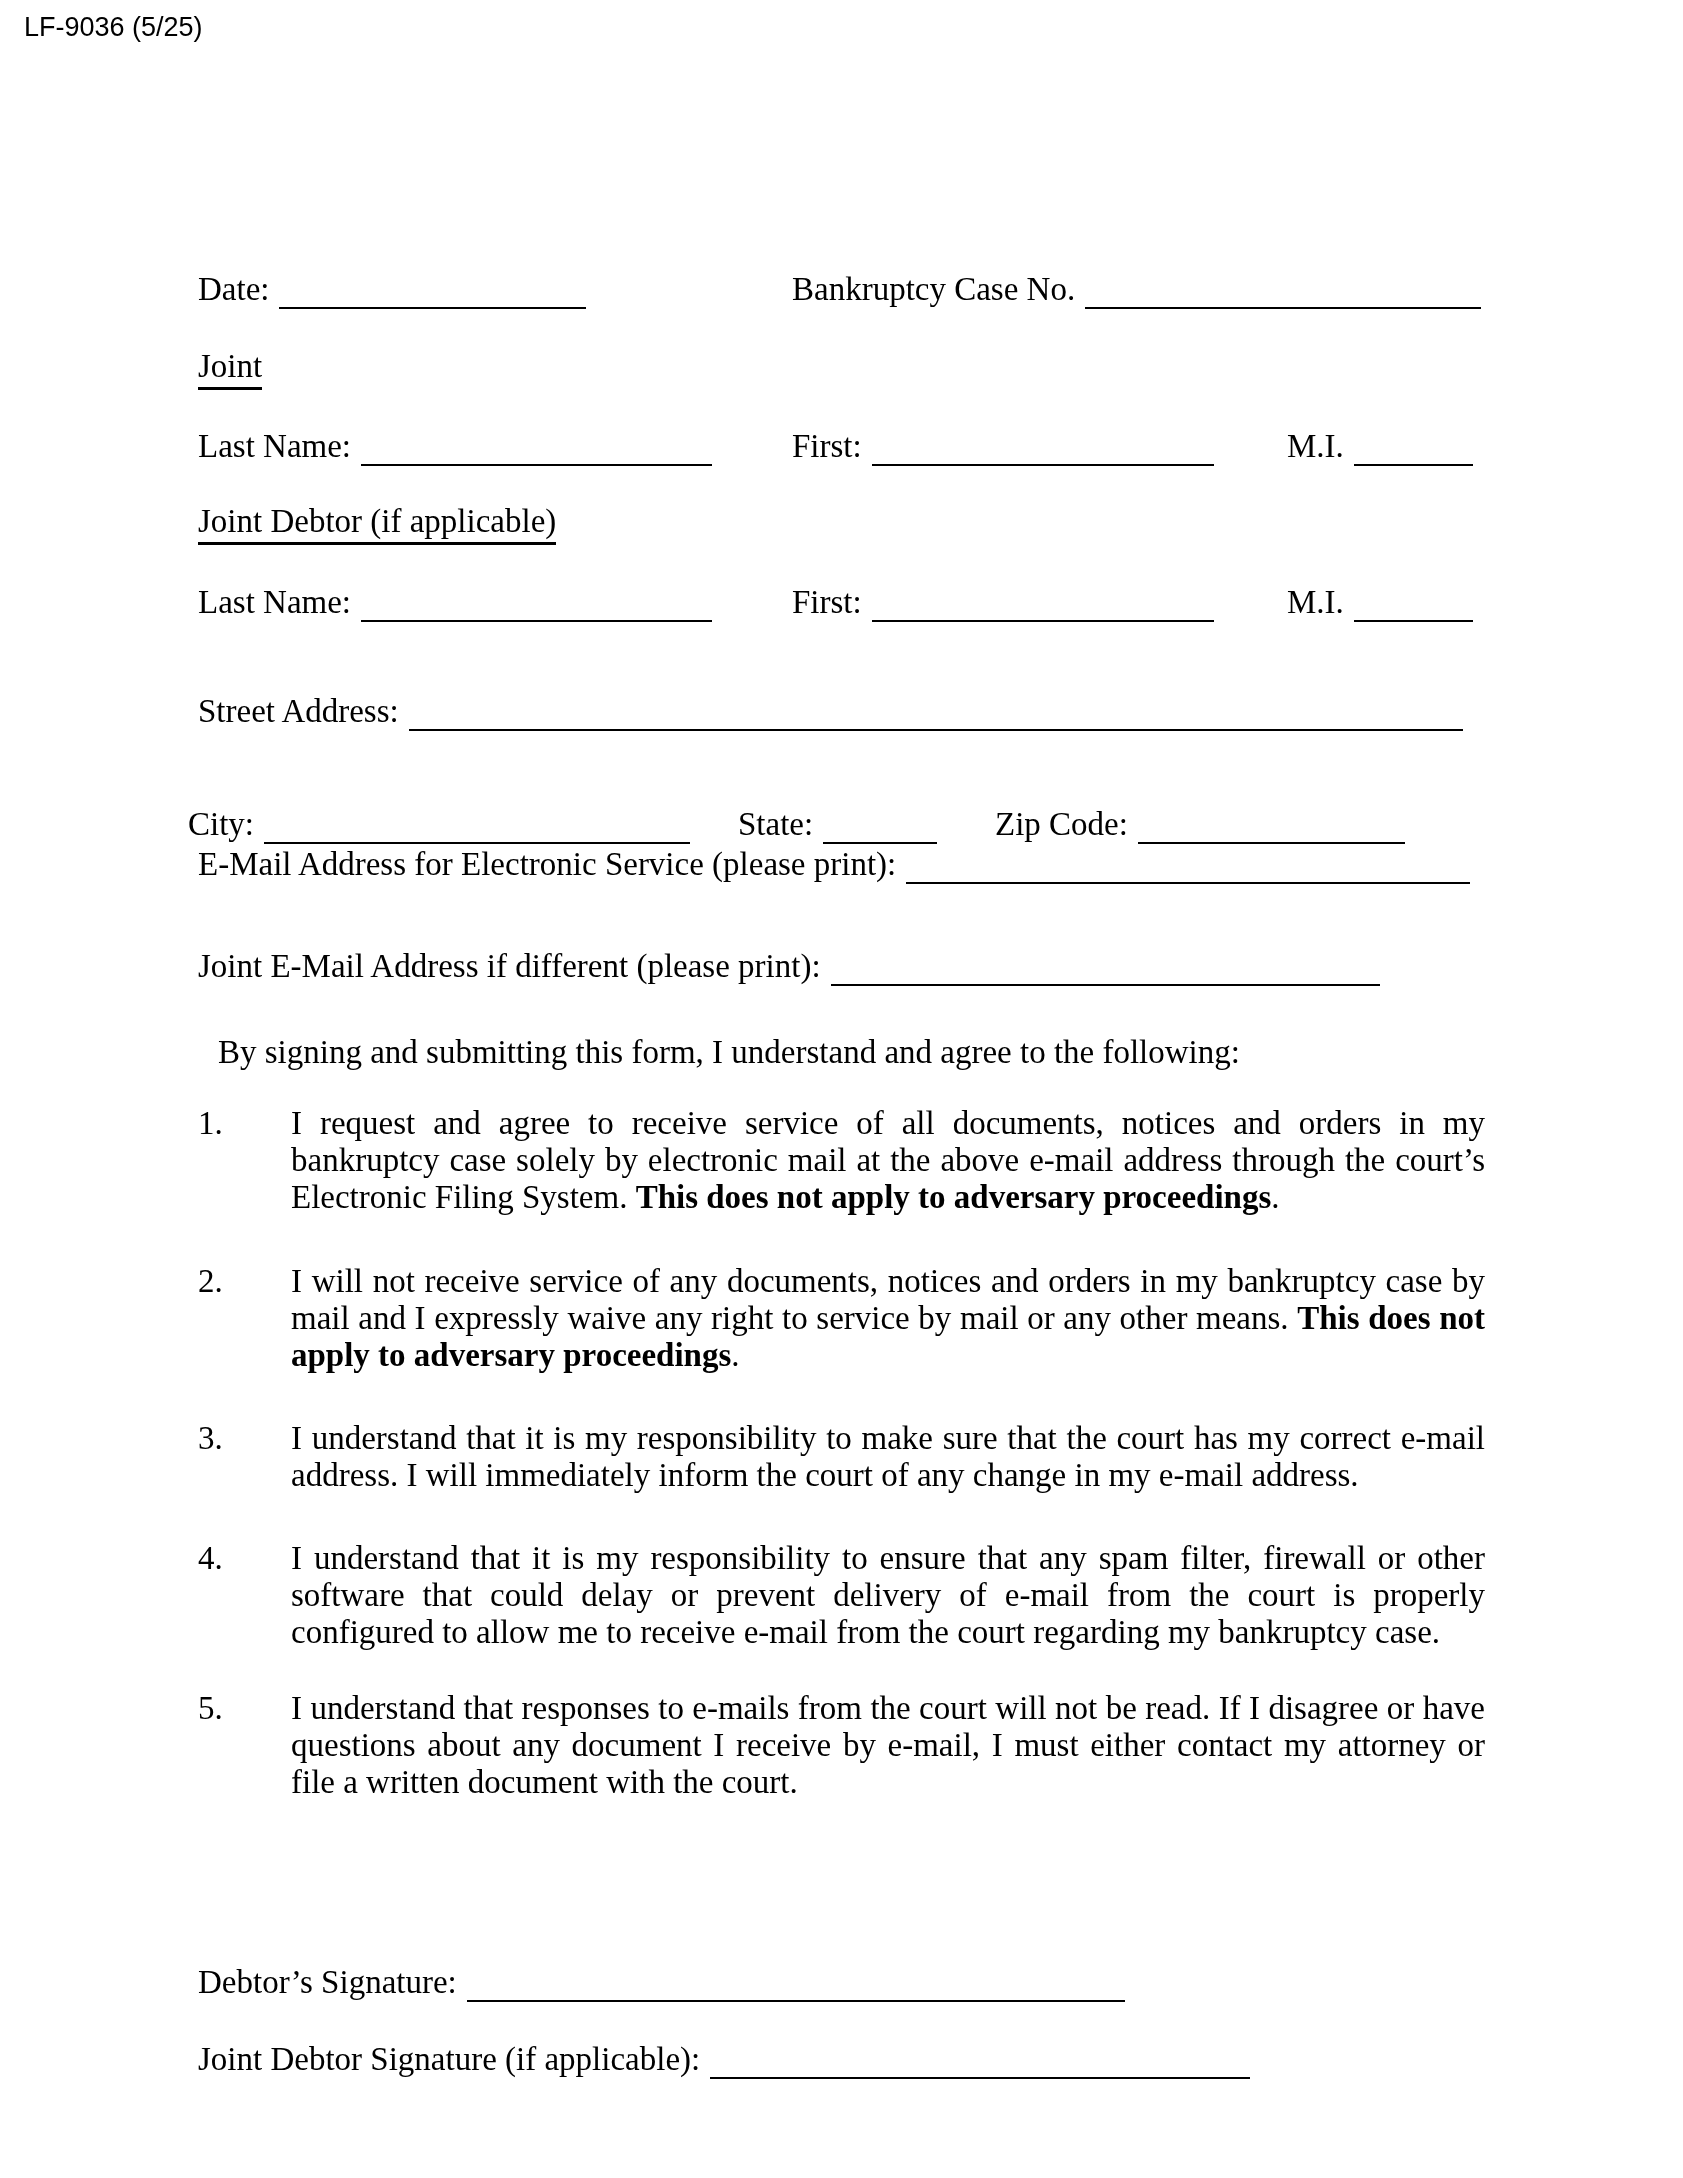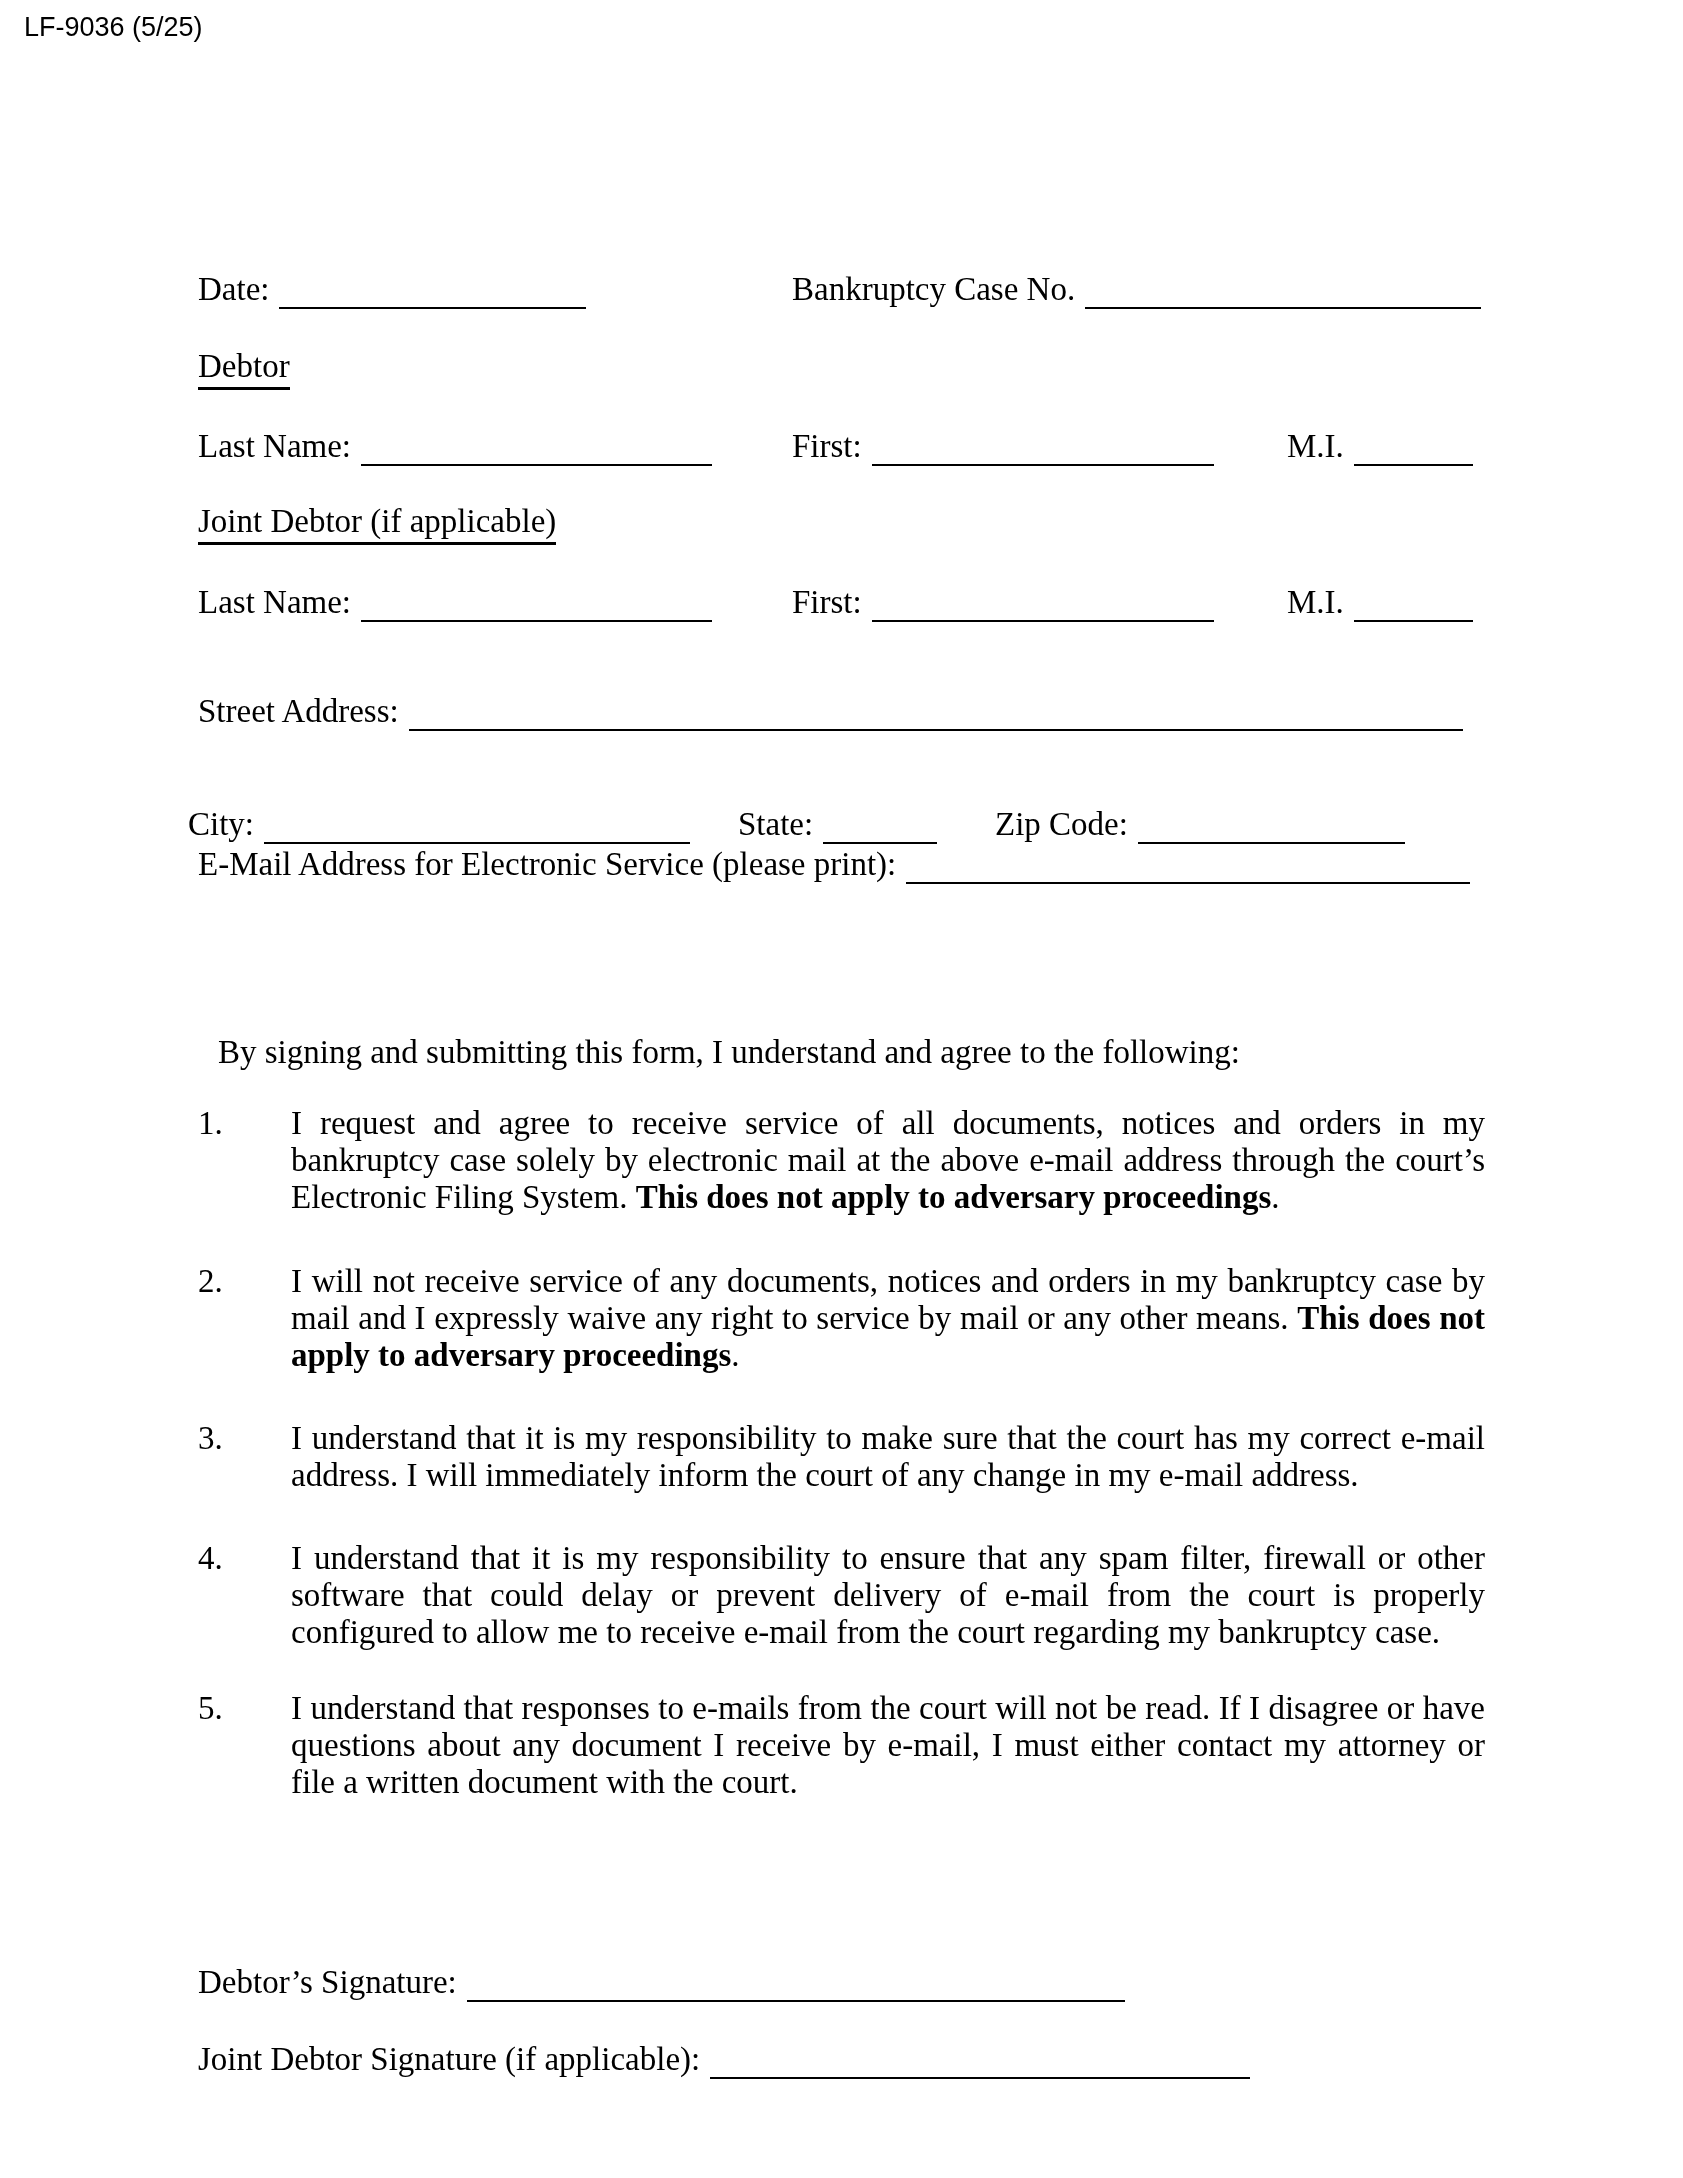--- a/index.html
+++ b/index.html
@@ -83,21 +83,21 @@
 
 
   <div class="fg" style="left:198px; top:269px;">
     <span>Date:</span><span class="line" style="width:307px;"></span>
   </div>
   <div class="fg" style="left:792px; top:269px;">
     <span>Bankruptcy Case No.</span><span class="line" style="width:396px;"></span>
   </div>
 
   <div class="heading" style="left:198px; top:348px;">
-    <span>Debtor</span>
+    <span>Joint</span>
   </div>
 
   <div class="fg" style="left:198px; top:426px;">
     <span>Last Name:</span><span class="line" style="width:351px;"></span>
   </div>
   <div class="fg" style="left:792px; top:426px;">
     <span>First:</span><span class="line" style="width:342px;"></span>
   </div>
   <div class="fg" style="left:1287px; top:426px;">
     <span>M.I.</span><span class="line" style="width:119px;"></span>
@@ -128,20 +128,23 @@
     <span>State:</span><span class="line" style="width:114px;"></span>
   </div>
   <div class="fg" style="left:995px; top:804px;">
     <span>Zip Code:</span><span class="line" style="width:267px;"></span>
   </div>
 
   <div class="fg" style="left:198px; top:844px;">
     <span>E-Mail Address for Electronic Service (please print):</span><span class="line" style="width:564px;"></span>
   </div>
 
+  <div class="fg" style="left:198px; top:946px;">
+    <span>Joint E-Mail Address if different (please print):</span><span class="line" style="width:549px;"></span>
+  </div>
 
   <div class="intro" style="top:1034px;">By signing and submitting this form, I understand and agree to the following:</div>
 
   <div class="item" style="top:1105px;">
     <span class="inum">1.</span>
     <p class="itext"><span>I request and agree to receive service of all documents, notices and orders in my bankruptcy case solely by electronic mail at the above e-mail address through the court’s Electronic Filing System.  </span><b>This does not apply to adversary proceedings</b><span>.</span></p>
   </div>
 
   <div class="item" style="top:1263px;">
     <span class="inum">2.</span>

